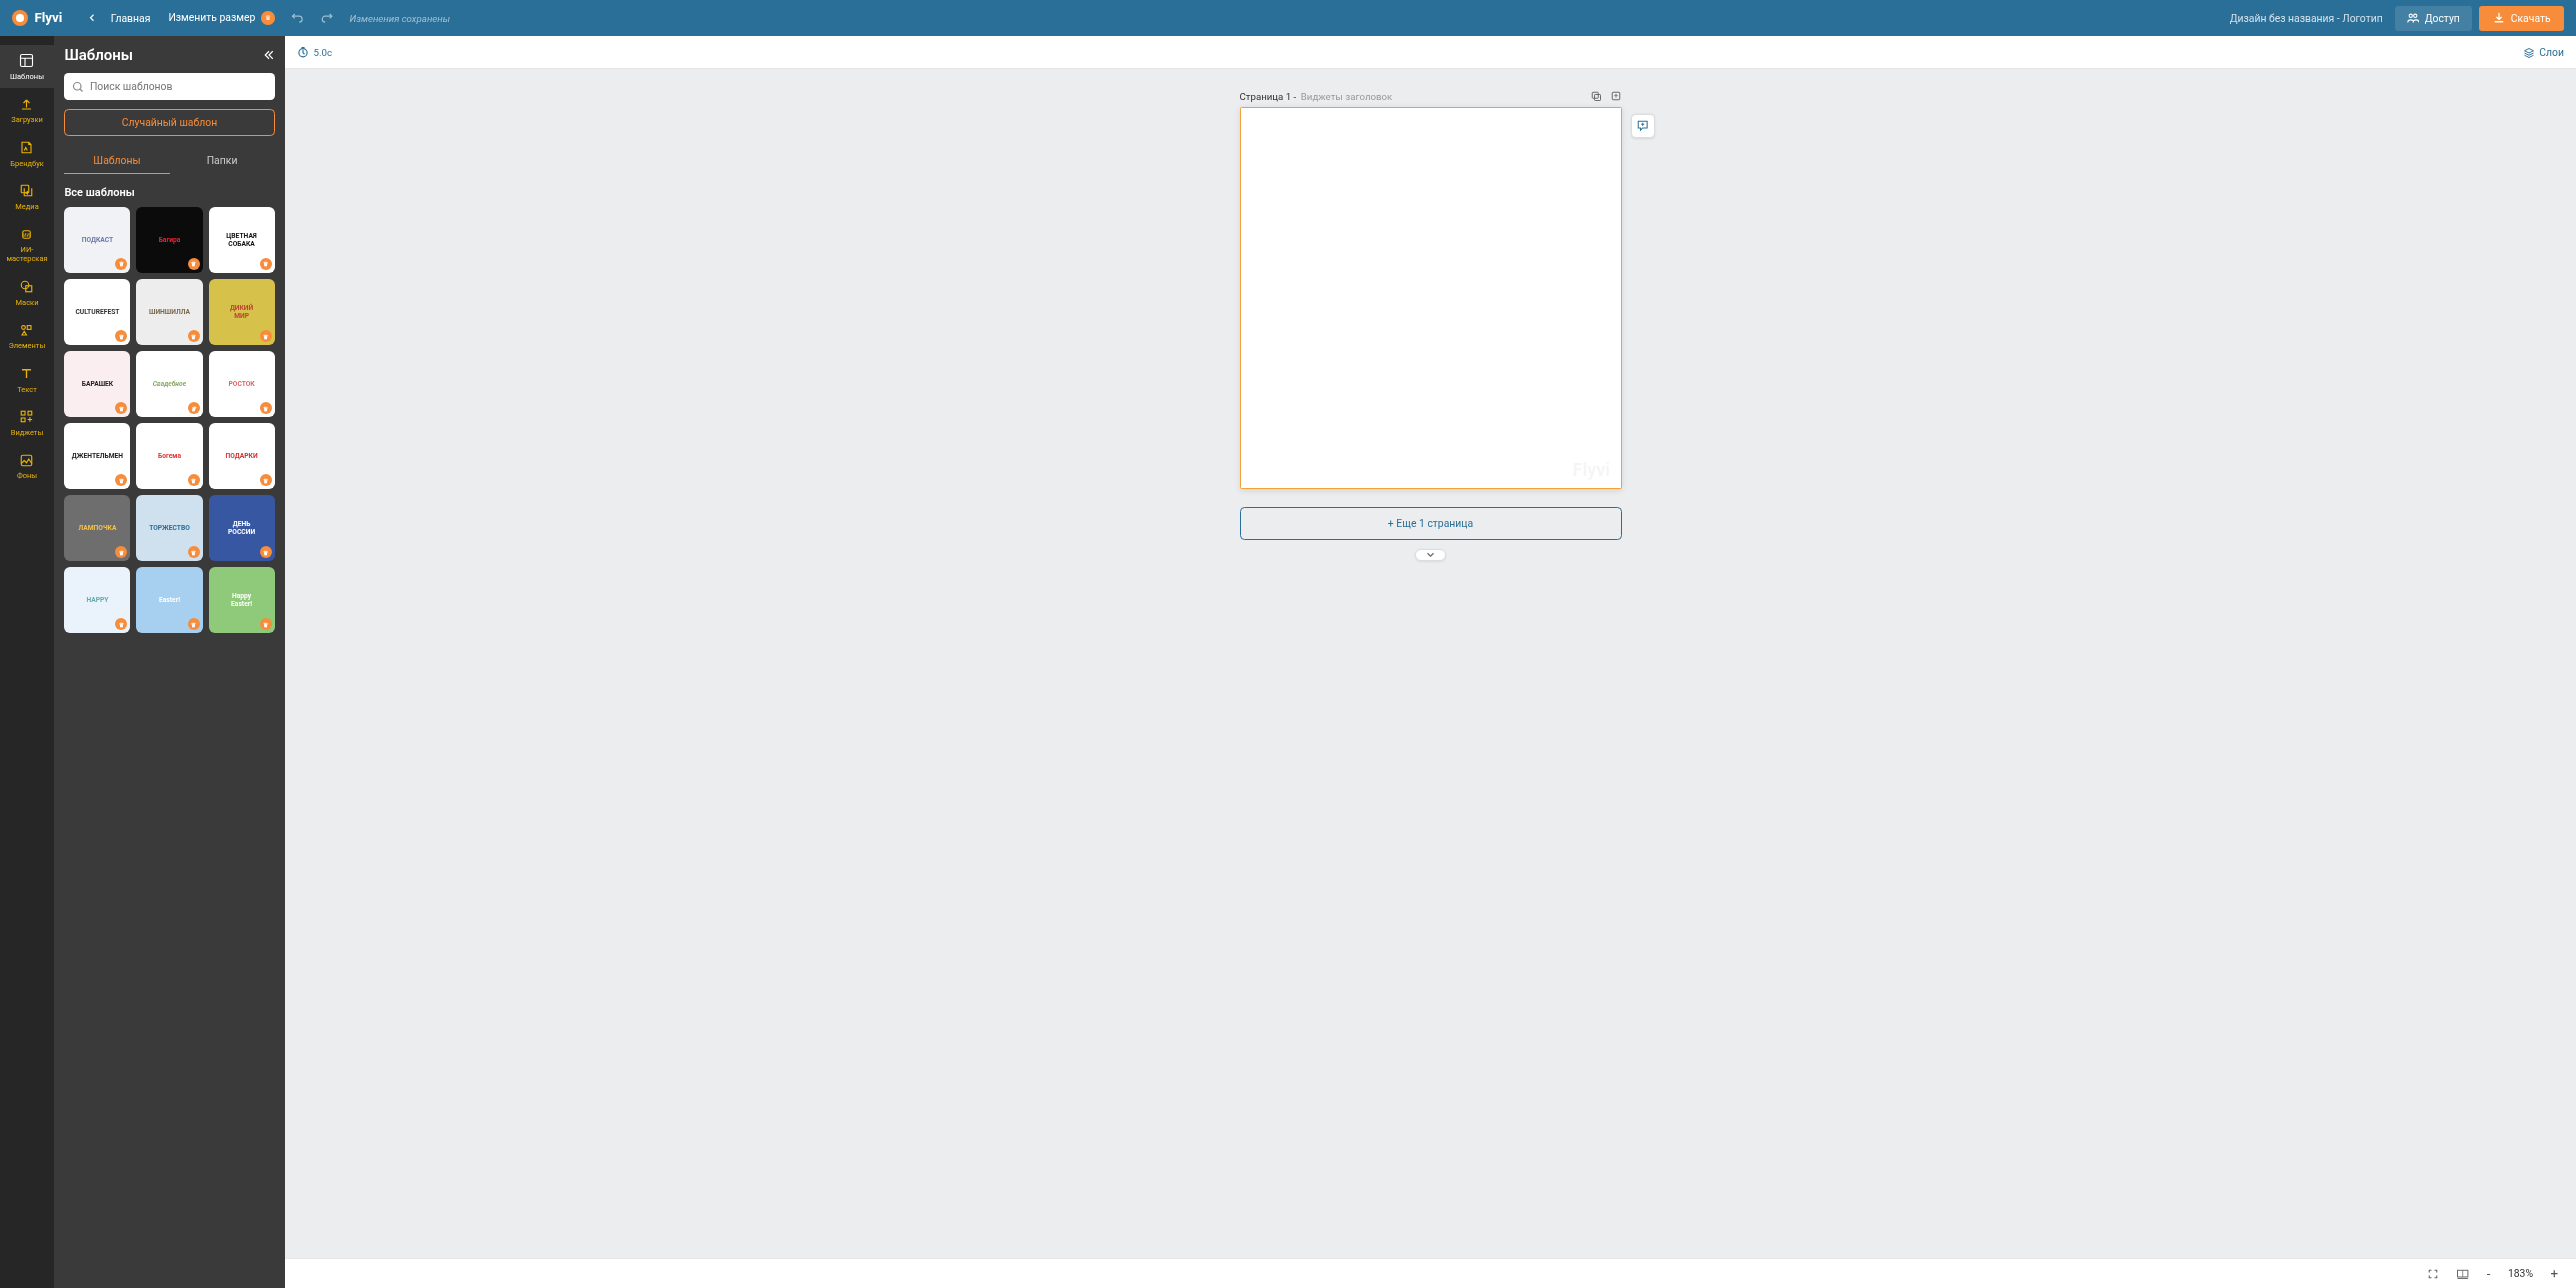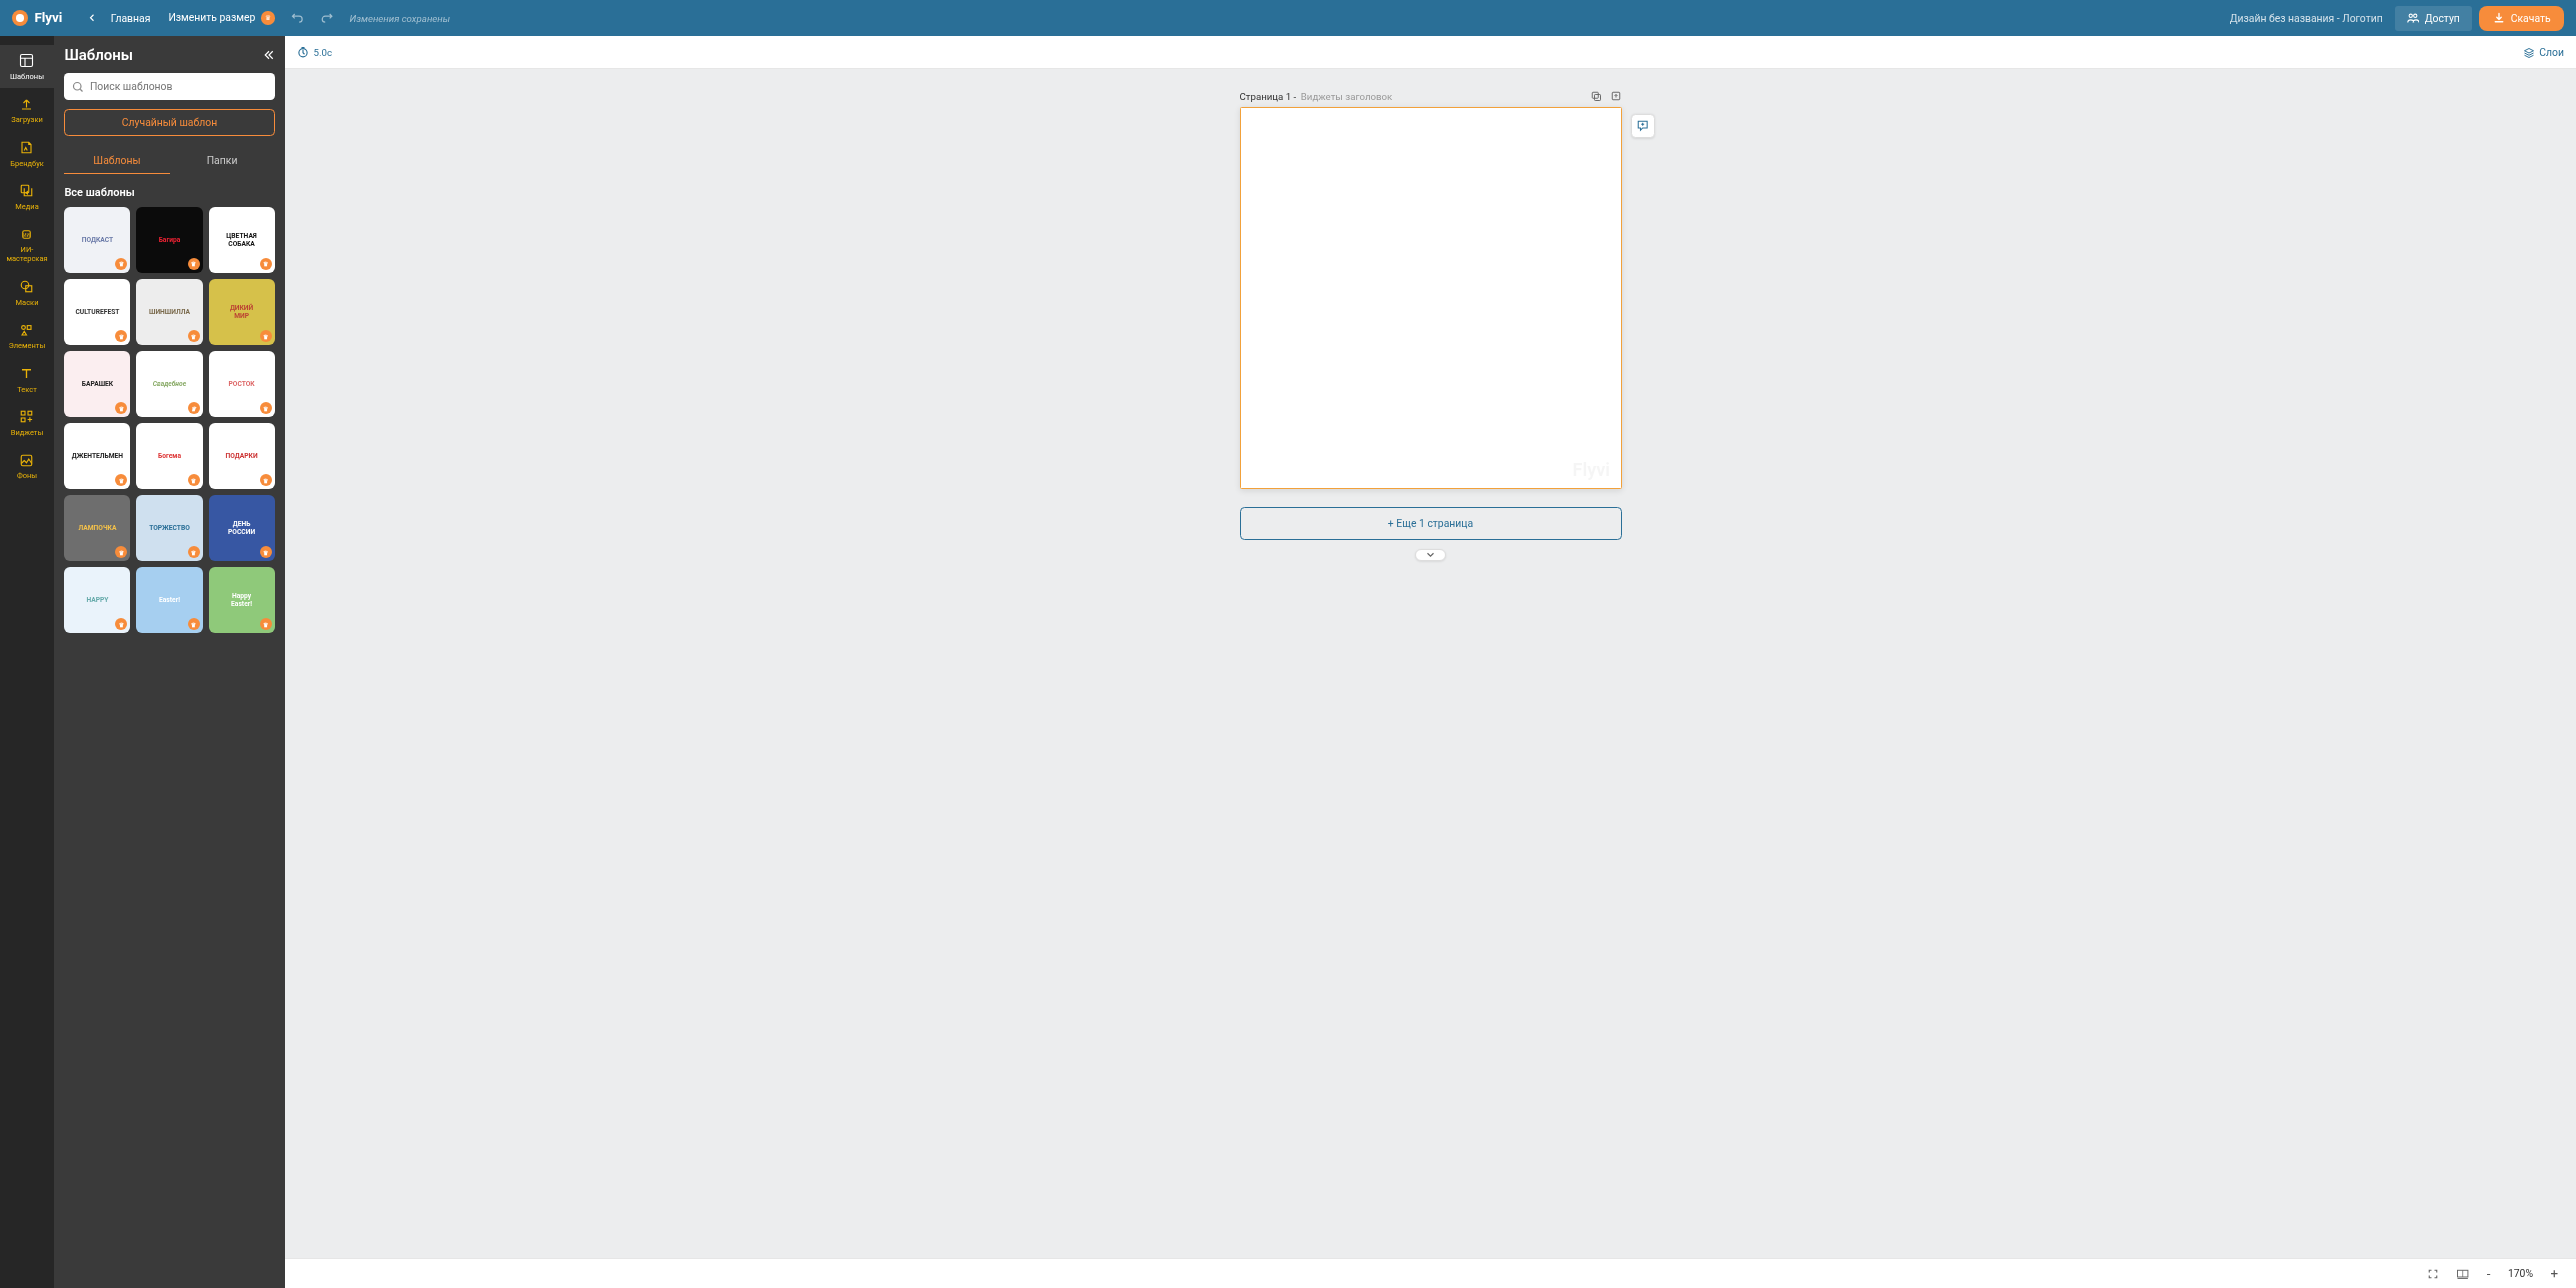--- a/index.html
+++ b/index.html
@@ -13,21 +13,21 @@
 .logo-mark::after { content: ''; width: 7.5px; height: 7.5px; border-radius: 50%; background: #fff; }
 .logo-text { font-weight: 700; font-size: 13.4px; }
 .header-btn { color: #fff; background: transparent; border: none; font-size: 10.4px; padding: 4.5px 9px; cursor: pointer; display: flex; align-items: center; gap: 14px; }
 .header-icon-btn { background: transparent; border: none; color: rgba(255,255,255,0.55); cursor: pointer; padding: 4.5px; margin: 0 3px; }
 .resize-btn { display: flex; align-items: center; gap: 6px; }
 .crown-badge { width: 13.4px; height: 13.4px; border-radius: 50%; background: #f78c3b; display: inline-flex; align-items: center; justify-content: center; font-size: 6.7px; }
 .saved-text { color: rgba(255,255,255,0.55); font-size: 9.7px; font-style: italic; margin-left: 9px; }
 .header-spacer { flex: 1; }
 .design-name { color: rgba(255,255,255,0.8); font-size: 10.4px; margin-right: 12px; }
 .access-btn { background: rgba(255,255,255,0.12); border: none; color: #fff; padding: 6px 12px; border-radius: 3px; cursor: pointer; display: flex; align-items: center; gap: 6px; font-size: 10.4px; margin-right: 7.5px; }
-.download-btn { background: #f78c3b; border: none; color: #fff; padding: 6px 13.4px; border-radius: 8px; cursor: pointer; display: flex; align-items: center; gap: 6px; font-size: 10.4px; }
+.download-btn { background: #f78c3b; border: none; color: #fff; padding: 6px 13.4px; border-radius: 3px; cursor: pointer; display: flex; align-items: center; gap: 6px; font-size: 10.4px; }
 
 
 .body { flex: 1; display: flex; min-height: 0; }
 
 
 .nav-rail { width: 54px; background: #262626; display: flex; flex-direction: column; align-items: center; padding-top: 9px; }
 .nav-item { width: 54px; padding: 7.5px 0; display: flex; flex-direction: column; align-items: center; gap: 3px; cursor: pointer; color: #eab308; }
 .nav-item.active { background: #3a3a3a; color: #fff; }
 .nav-item-icon { width: 16.4px; height: 16.4px; display: flex; align-items: center; justify-content: center; }
 .nav-item-label { font-size: 7.5px; text-align: center; }
@@ -382,18 +382,18 @@
     </button>
     <button class="bottom-icon-btn">
       <svg width="13.4" height="12" viewBox="0 0 18 16">
           <rect x="2" y="3" width="14" height="9" stroke="#666" stroke-width="1.3" fill="none"></rect>
           <path d="M2 14h14" stroke="#666" stroke-width="1.3"></path>
           <path d="M9 3v9" stroke="#666" stroke-width="1"></path>
         </svg>
     </button>
     <div class="zoom-group">
       <button class="zoom-btn">-</button>
-      <span class="zoom-val">170%</span>
+      <span class="zoom-val">183%</span>
       <button class="zoom-btn">+</button>
     </div>
   </div>
 </div>
 
 
 </body></html>

